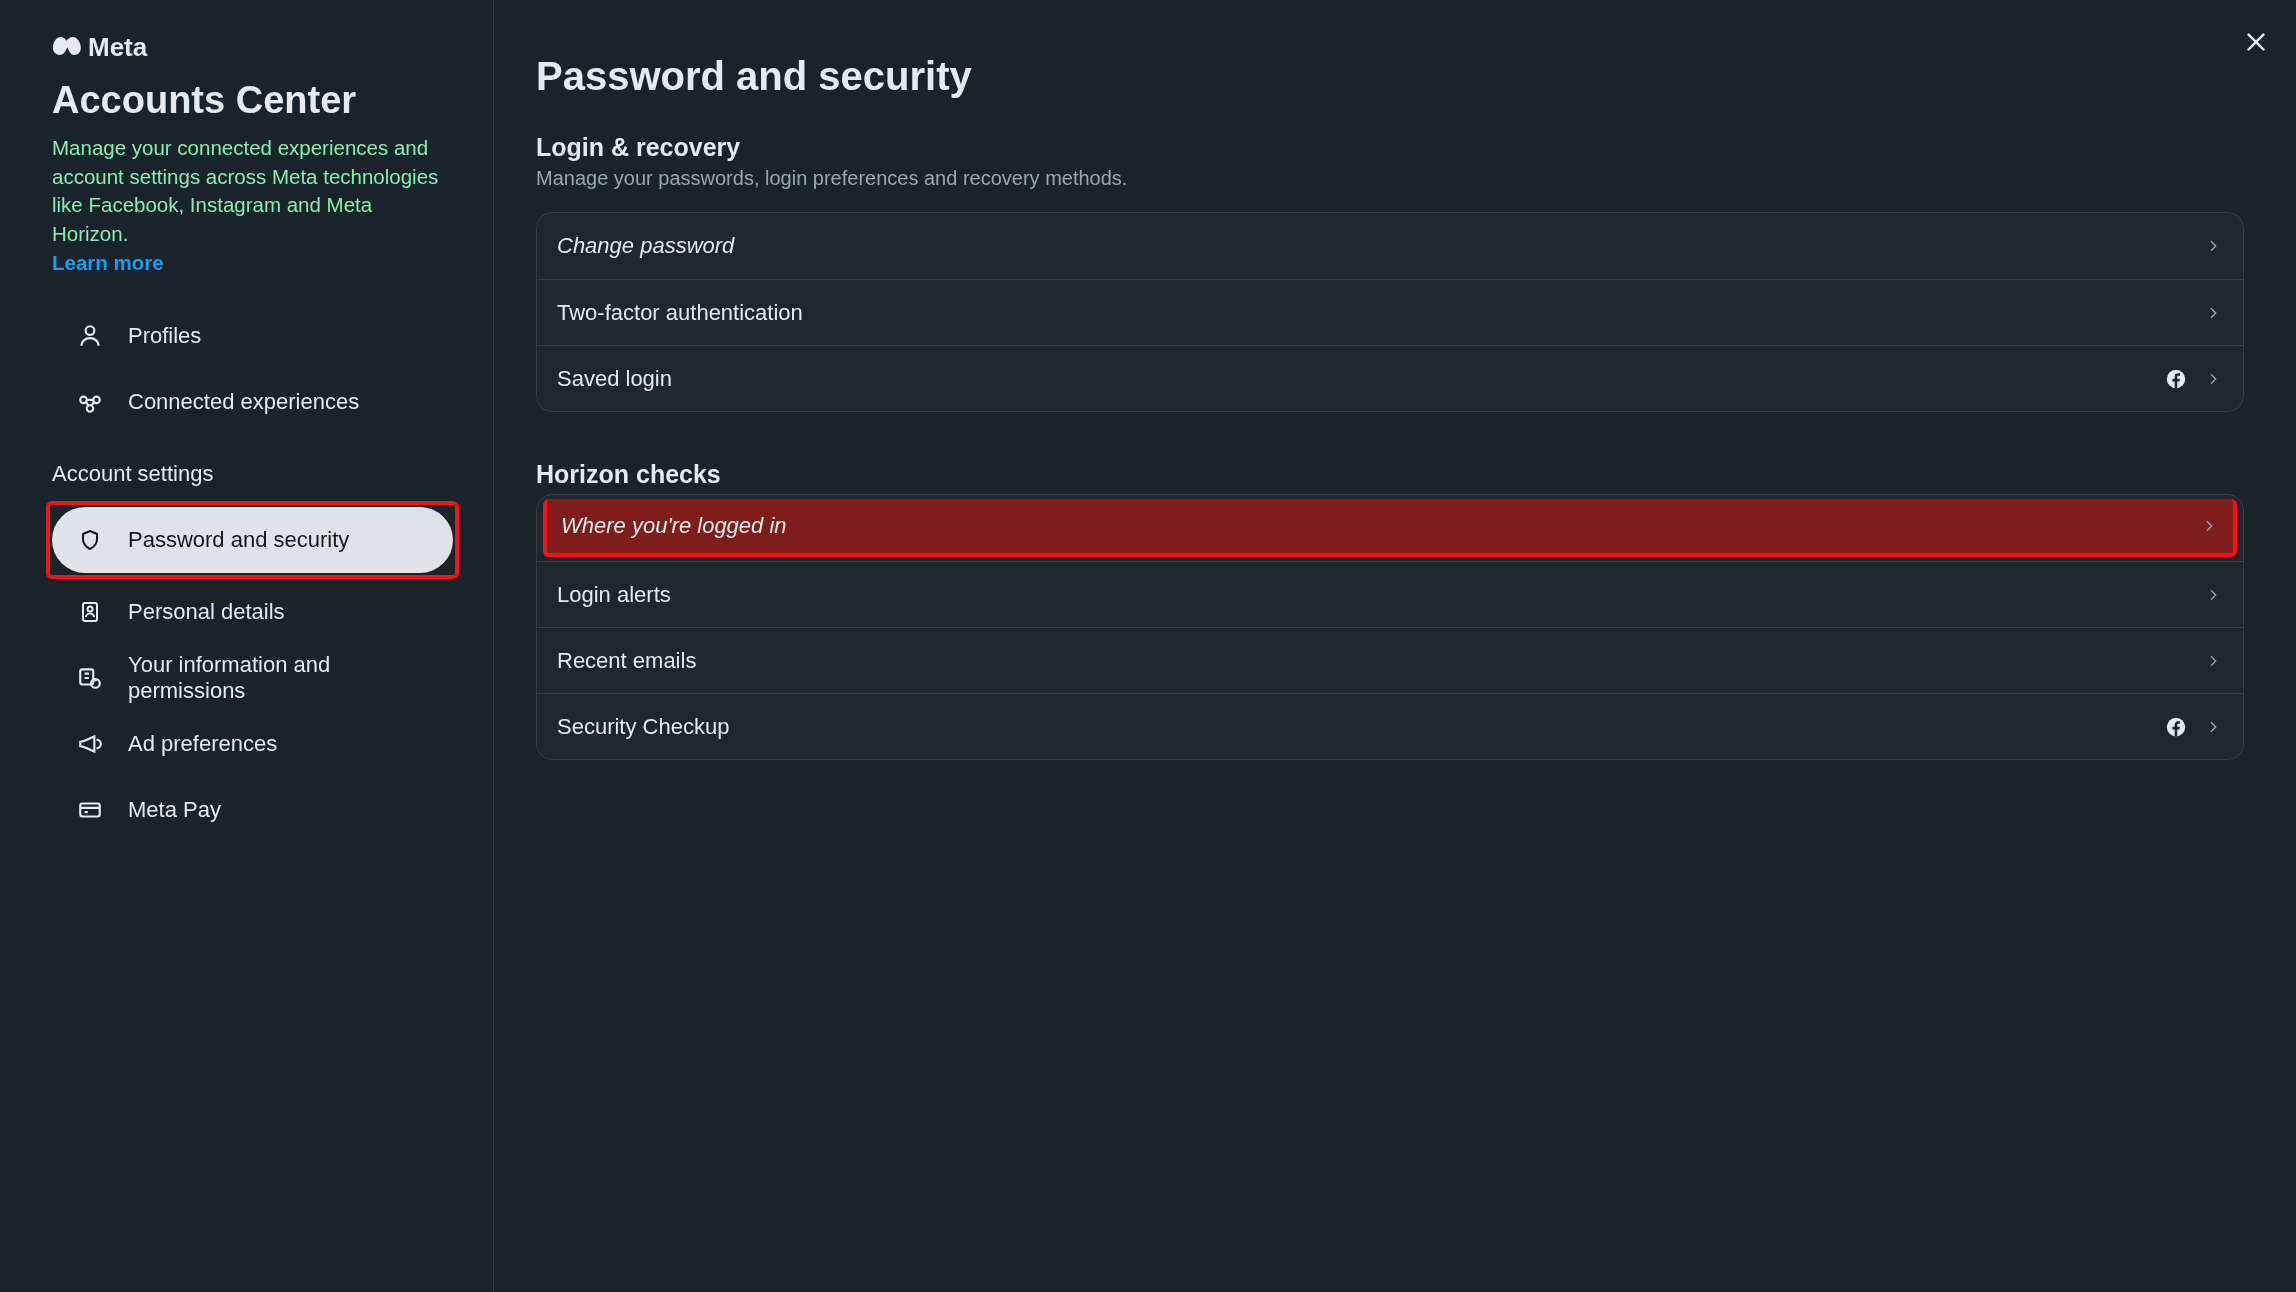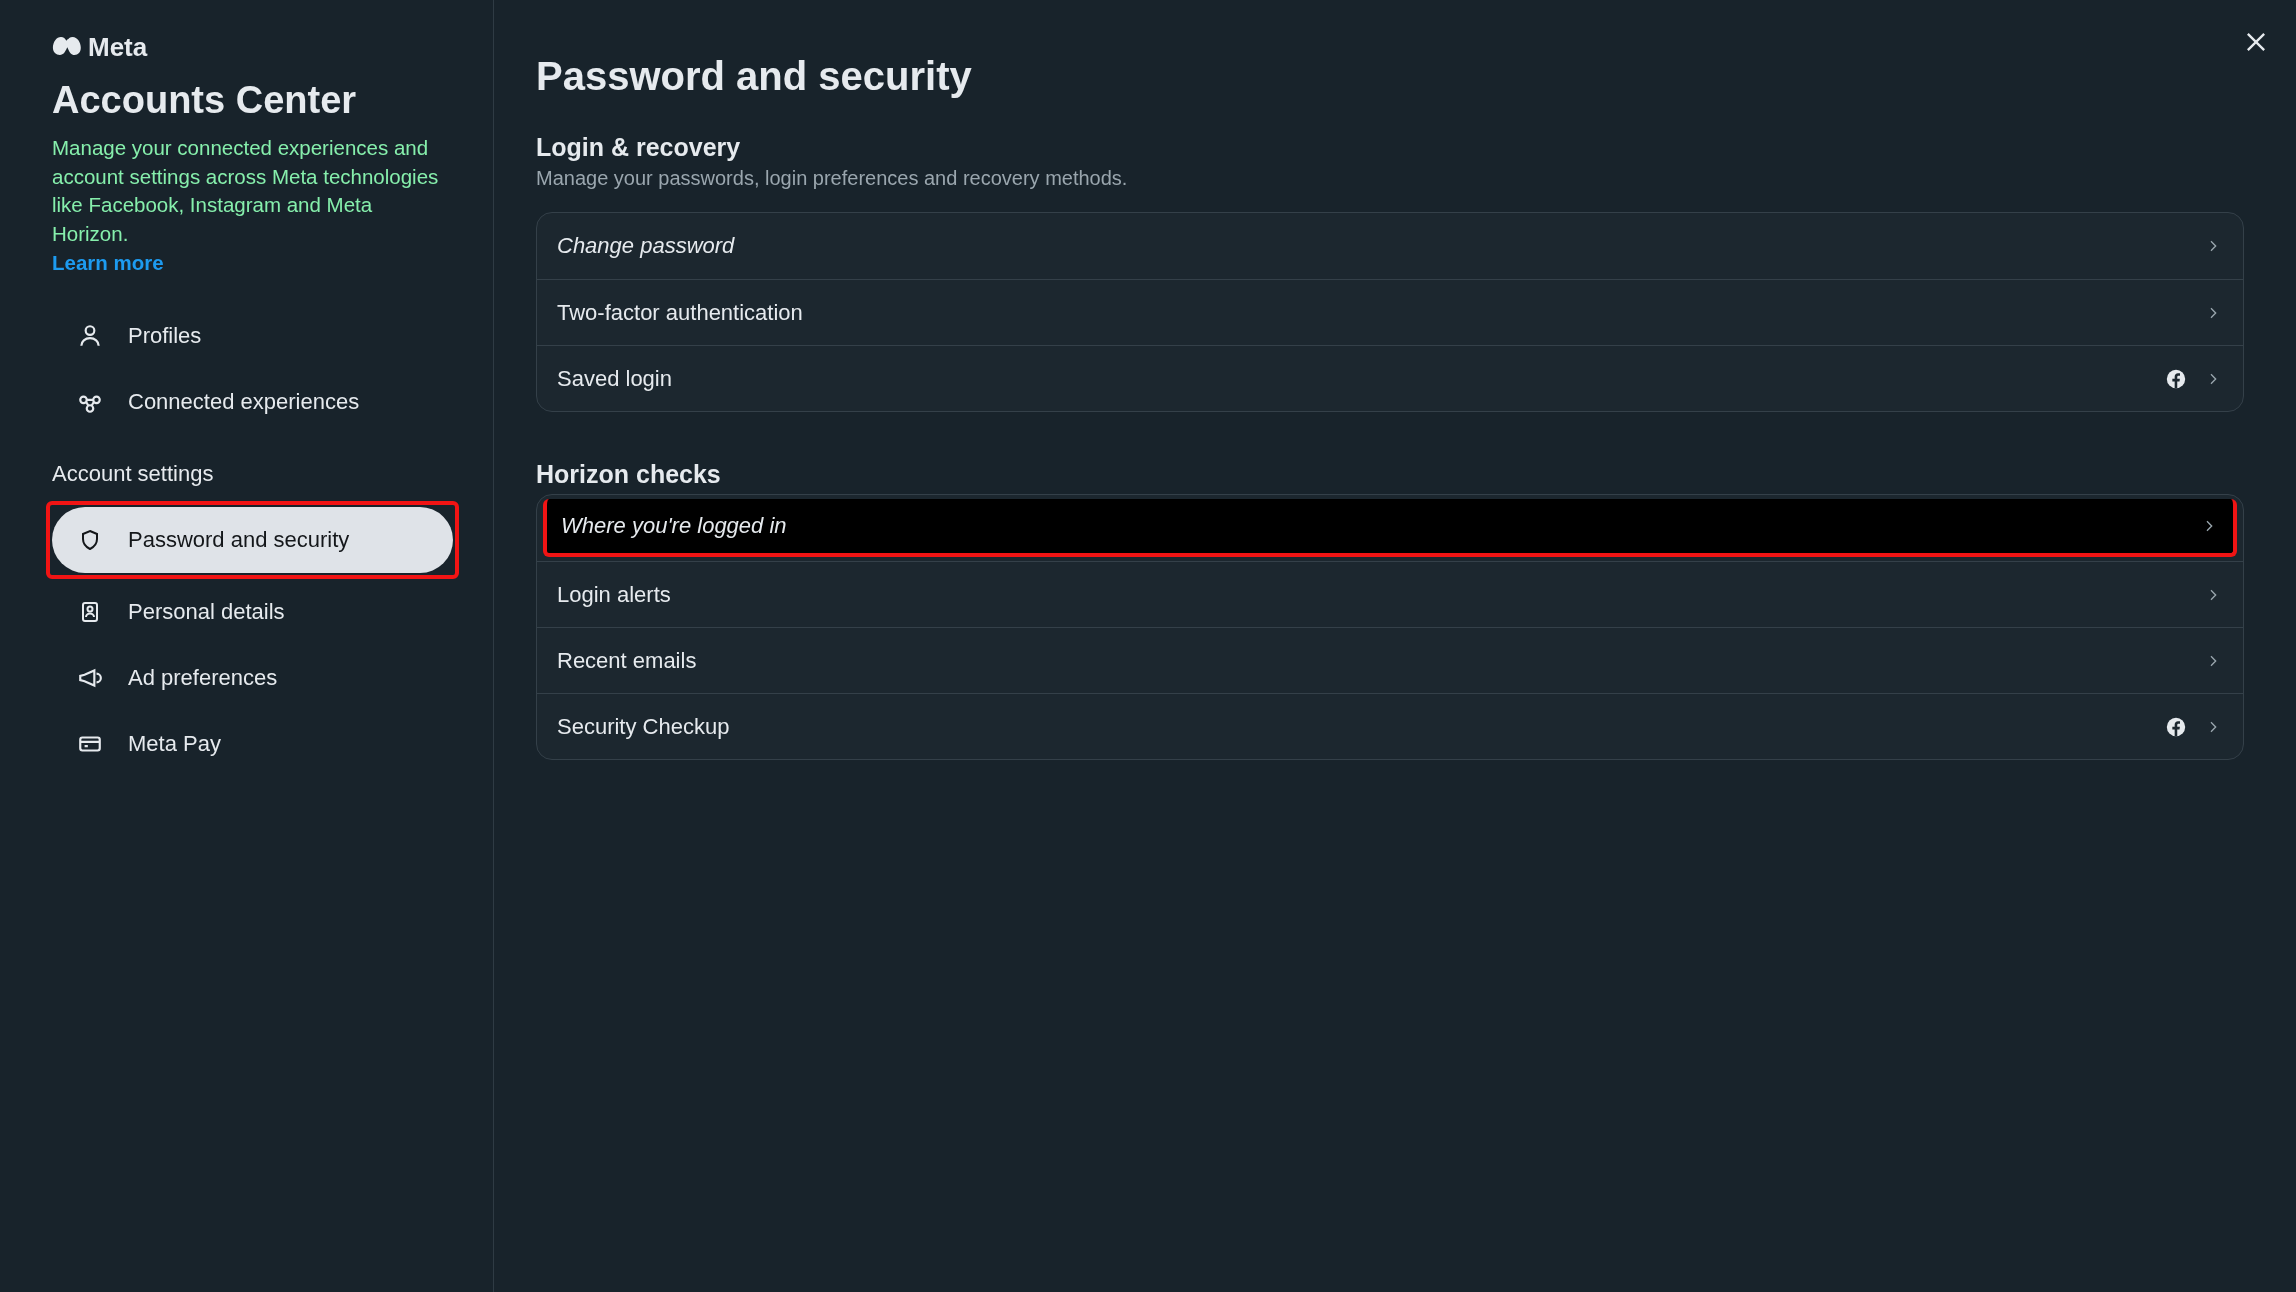--- a/index.html
+++ b/index.html
@@ -141,21 +141,21 @@
     color: #e6eaee;
     flex: 1;
   }
   .row-icons {
     display: flex; align-items: center; gap: 16px;
     color: #9aa6ae;
   }
   .chev { width: 20px; height: 20px; display:inline-flex; align-items:center; justify-content:center; }
   .fb-icon { width: 22px; height: 22px; display:inline-flex; align-items:center; justify-content:center; color:#e6eaee; }
   .row.hover {
-    background: #000000;
+    background: #7f1d1d;
   }
   .row-highlight {
     border: 4px solid #f11414;
     border-radius: 6px;
     margin: 4px 6px;
     height: 58px;
     border-top: 4px solid #f11414;
     padding: 0 14px;
   }
   svg { stroke: currentColor; fill: none; stroke-width: 2; }
@@ -221,20 +221,31 @@
         <span class="icon">
           <svg width="24" height="26" viewBox="0 0 24 24">
               <rect x="5" y="3" width="14" height="18" rx="2"></rect>
               <circle cx="12" cy="9" r="2.5"></circle>
               <path d="M8 17c0-2 2-3.5 4-3.5s4 1.5 4 3.5"></path>
             </svg>
         </span>
         <span class="sidebar-item-label">Personal details</span>
       </div>
 
+      <div class="sidebar-item">
+        <span class="icon">
+          <svg width="26" height="26" viewBox="0 0 24 24">
+              <rect x="3" y="4" width="12" height="14" rx="2"></rect>
+              <path d="M7 8h4M7 12h4"></path>
+              <circle cx="17" cy="17" r="4"></circle>
+              <path d="M17 15v-1.5"></path>
+            </svg>
+        </span>
+        <span class="sidebar-item-label">Your information and permissions</span>
+      </div>
 
       <div class="sidebar-item">
         <span class="icon">
           <svg width="26" height="26" viewBox="0 0 24 24">
               <path d="M3 10v4l4 1 9 4V5l-9 4-4 1z"></path>
               <path d="M18 8a4 4 0 010 8"></path>
             </svg>
         </span>
         <span class="sidebar-item-label">Ad preferences</span>
       </div>

